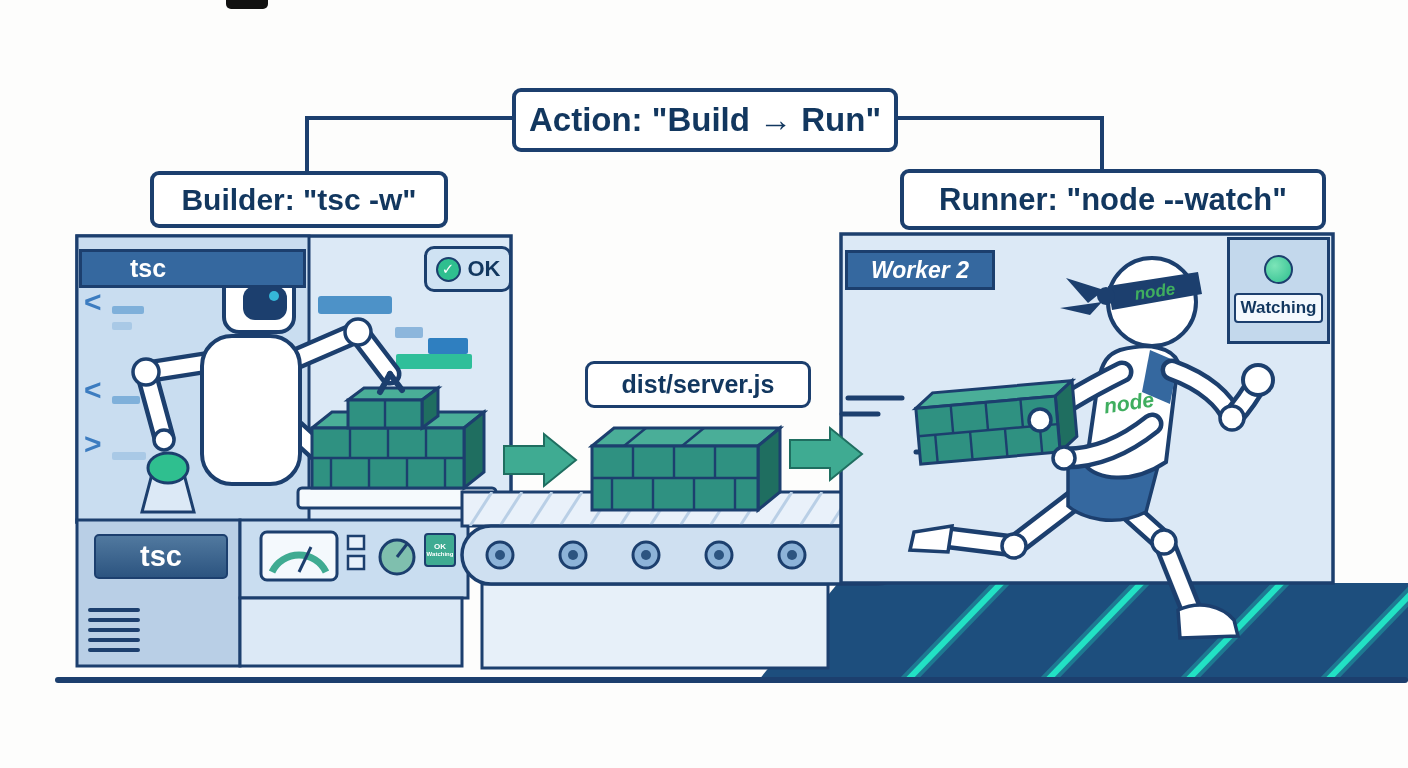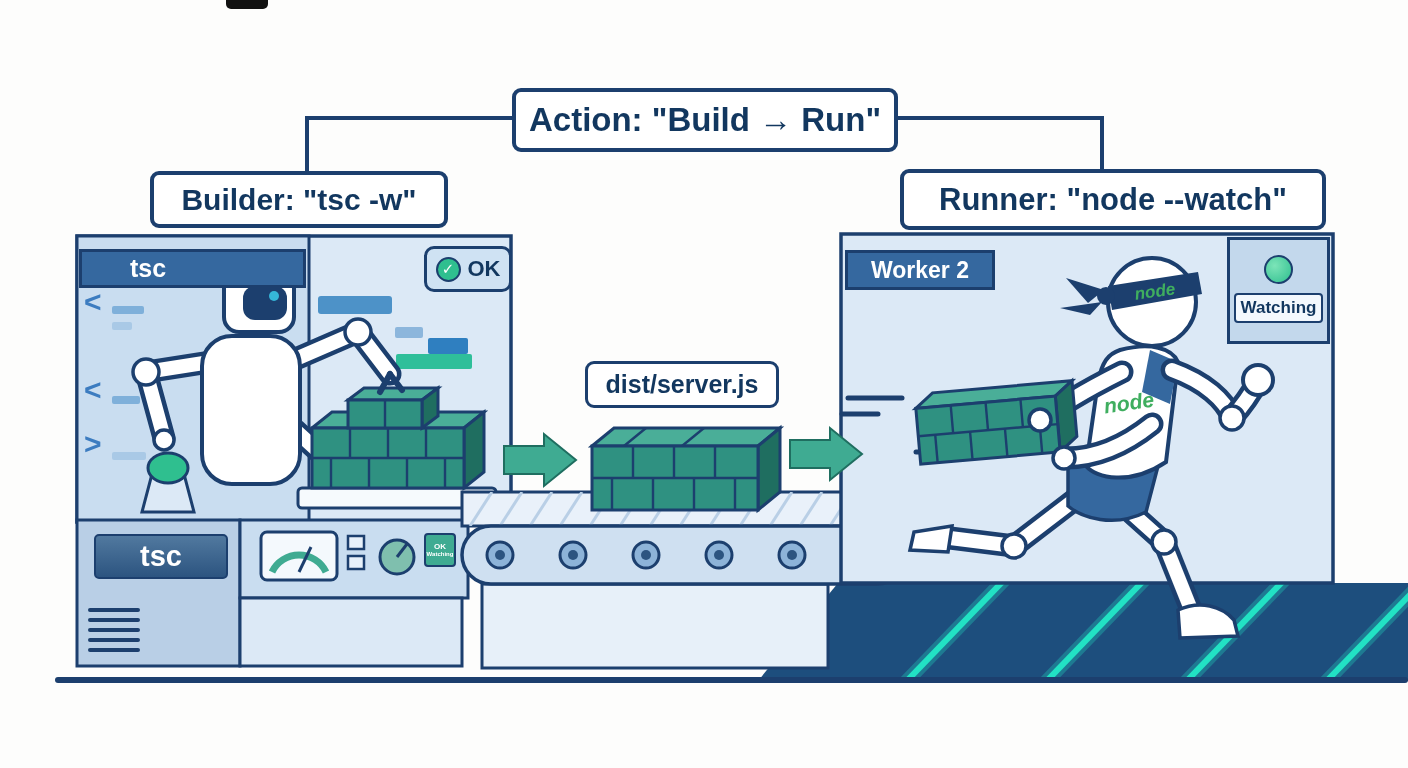--- a/index.html
+++ b/index.html
@@ -33,29 +33,29 @@
   
   .box{
     position:absolute;display:flex;align-items:center;justify-content:center;
     background:#fff;border:4px solid var(--outline-navy,#1c3f6e);border-radius:9px;
     color:var(--text-navy,#12375f);font-weight:700;white-space:nowrap;
     z-index:2;box-sizing:border-box;
   }
   #action-box{left:512px;top:88px;width:386px;height:64px;font-size:33px;}
   #builder-box{left:150px;top:171px;width:298px;height:57px;font-size:30px;}
   #runner-box{left:900px;top:169px;width:426px;height:61px;font-size:31px;}
-  #artifact-box{left:585px;top:361px;width:194px;height:47px;font-size:25px;border-width:3.5px;}
+  #artifact-box{left:585px;top:361px;width:226px;height:47px;font-size:25px;border-width:3.5px;}
 
   .tab{
     position:absolute;background:var(--tab-blue,#35689f);color:#fff;font-weight:700;
     display:flex;align-items:center;justify-content:center;
     border:3px solid var(--outline-navy,#1c3f6e);box-sizing:border-box;z-index:2;
   }
   #tsc-tab{left:79px;top:249px;width:227px;height:39px;font-size:25px;justify-content:flex-start;padding-left:48px;}
-  #worker-tab{left:845px;top:250px;width:150px;height:40px;font-size:23px;}
+  #worker-tab{left:845px;top:250px;width:150px;height:40px;font-size:23px;font-style:italic;}
 
   #ok-badge{
     position:absolute;left:424px;top:246px;width:88px;height:46px;z-index:2;box-sizing:border-box;
     background:#cfe2f3;border:3px solid var(--outline-navy,#1c3f6e);border-radius:10px;
     display:flex;align-items:center;justify-content:center;gap:7px;
     color:var(--text-navy,#12375f);font-weight:700;font-size:22px;
   }
   #ok-badge .check{
     width:25px;height:25px;border-radius:50%;background:var(--status-green,#2fbf8f);
     border:2px solid var(--outline-navy,#1c3f6e);color:#fff;font-size:15px;

